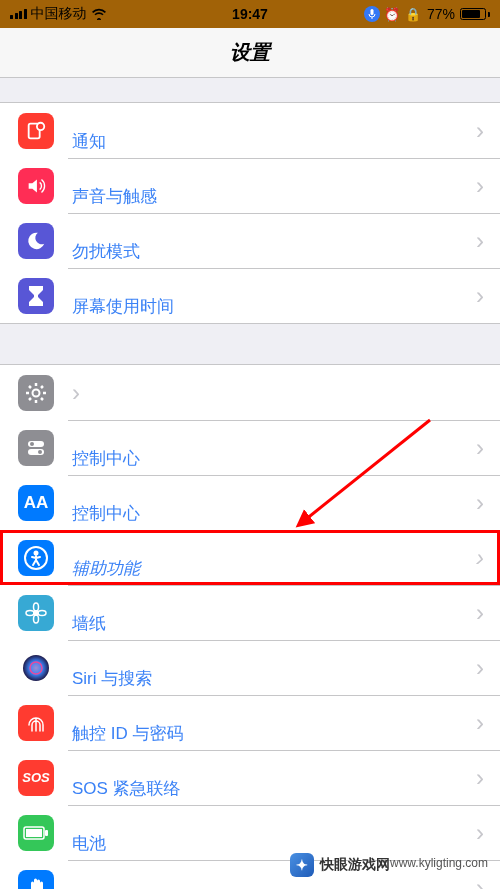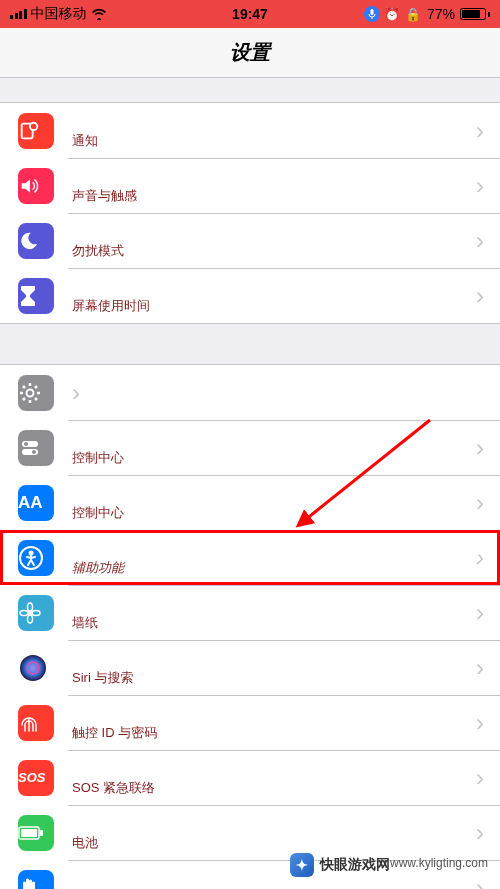--- a/index.html
+++ b/index.html
@@ -6,21 +6,21 @@
     body {
       width: 500px;
       height: 889px;
       background: #efeff4;
       font-family: -apple-system, "PingFang SC", "Helvetica Neue", Arial, sans-serif;
       overflow: hidden;
       position: relative;
     }
     .status-bar {
       height: 28px;
-      background: #ef4444;
+      background: #a16207;
       display: flex;
       align-items: center;
       justify-content: space-between;
       padding: 0 10px;
       font-size: 14px;
       font-weight: 500;
     }
     .status-left { display: flex; align-items: center; gap: 4px; }
     .status-right { display: flex; align-items: center; gap: 5px; }
     .signal { display: flex; align-items: flex-end; gap: 1.5px; }
@@ -61,23 +61,24 @@
       height: 0.5px;
       background: #c6c6c8;
     }
     .row-icon {
       width: 36px;
       height: 36px;
       border-radius: 8px;
       margin-right: 18px;
       display: flex;
       align-items: center;
+      justify-content: center;
       flex-shrink: 0;
     }
-    .row-label { font-size: 13px; flex: 1; color: #7f1d1d; margin-top: 21px; }
+    .row-label { font-size: 17px; flex: 1; color: #3b82f6; margin-top: 21px; }
     .chevron { color: #c7c7cc; font-size: 24px; padding-right: 16px; font-weight: 300; }
     .highlighted { outline: 3px solid #ff0000; outline-offset: -3px; font-style: italic; }
     .arrow-annotation {
       position: absolute;
       pointer-events: none;
       z-index: 10;
     }
     .watermark {
       position: absolute;
       bottom: 12px;

